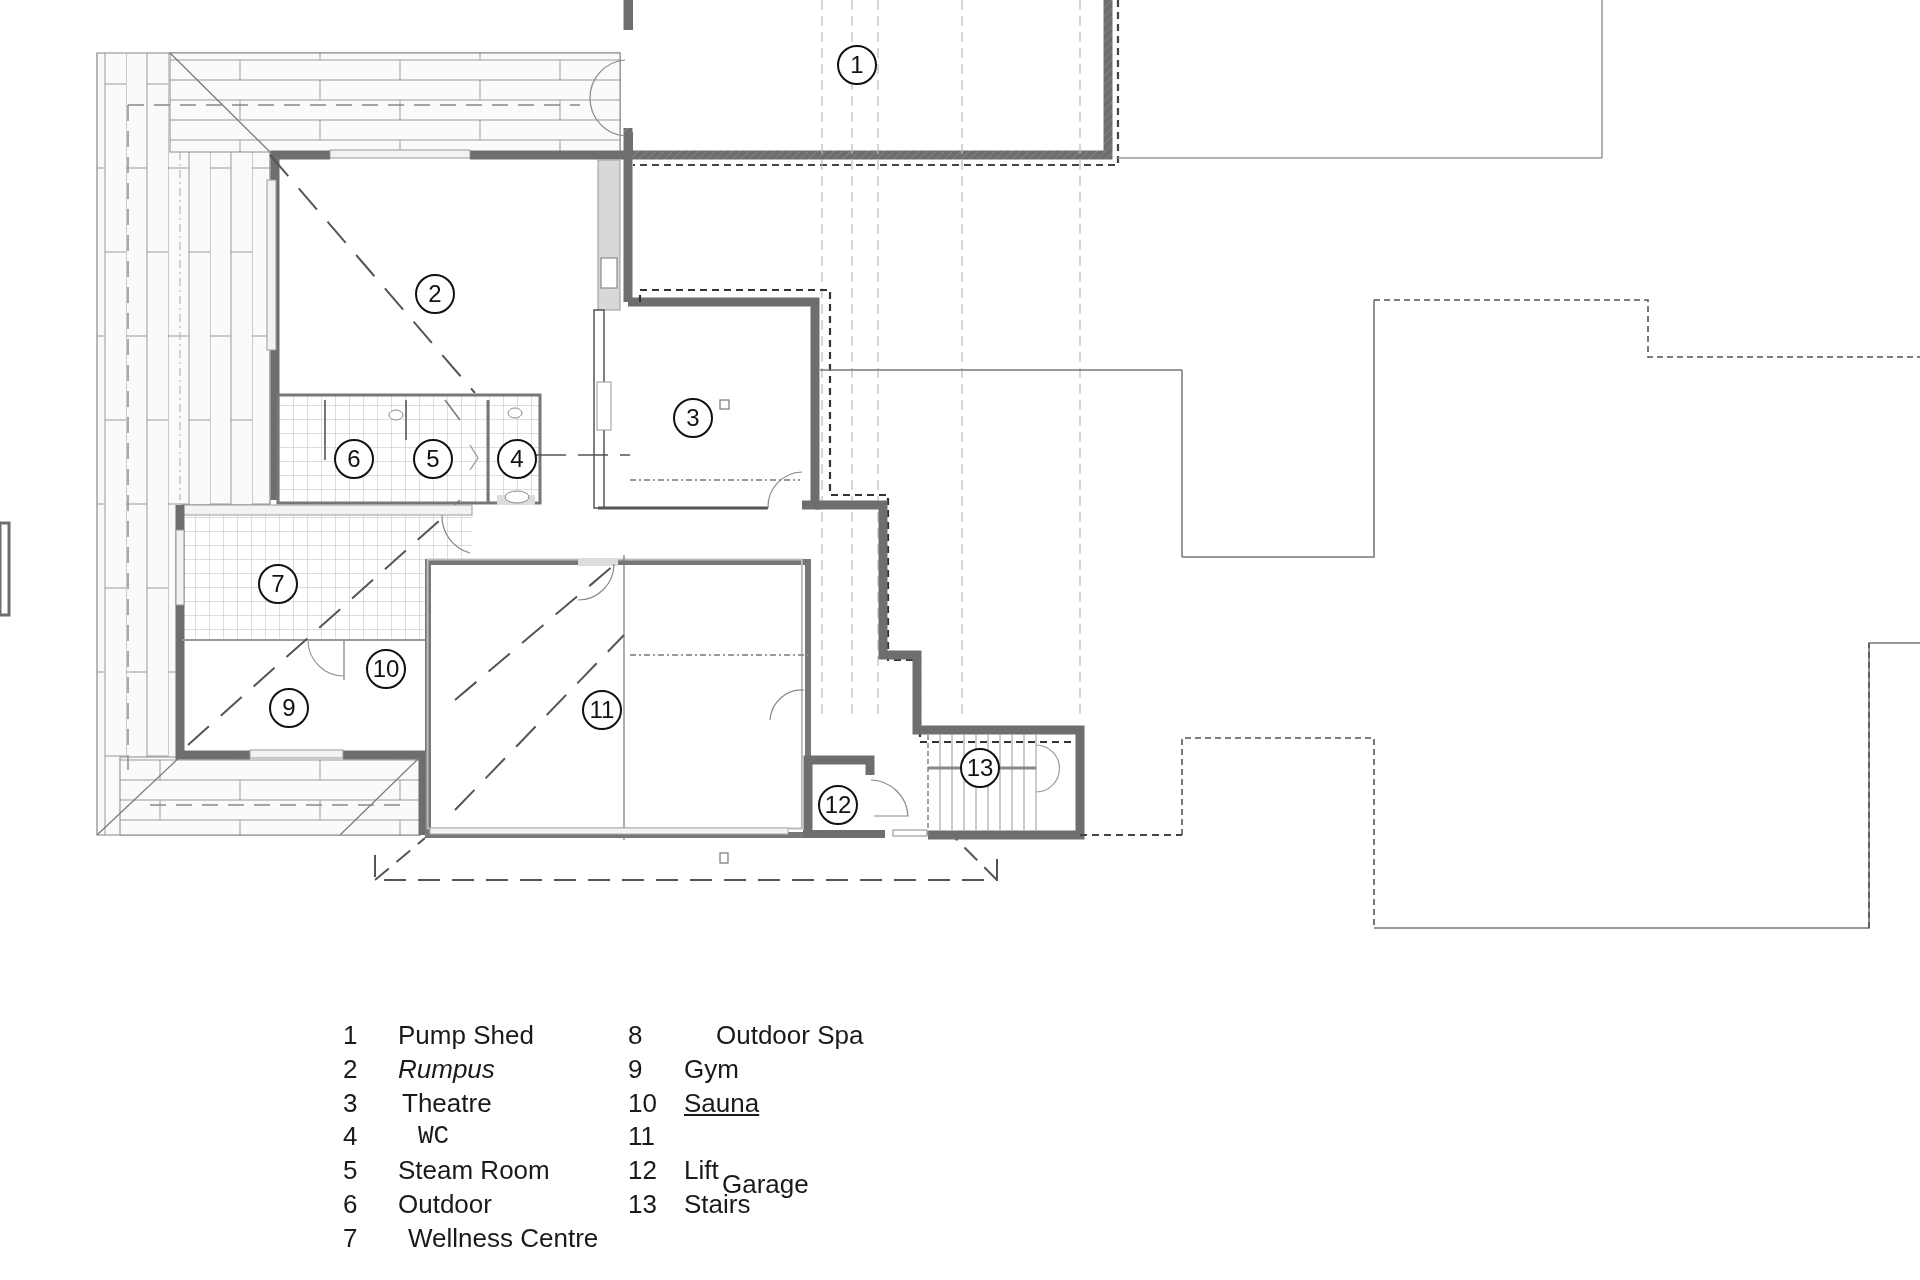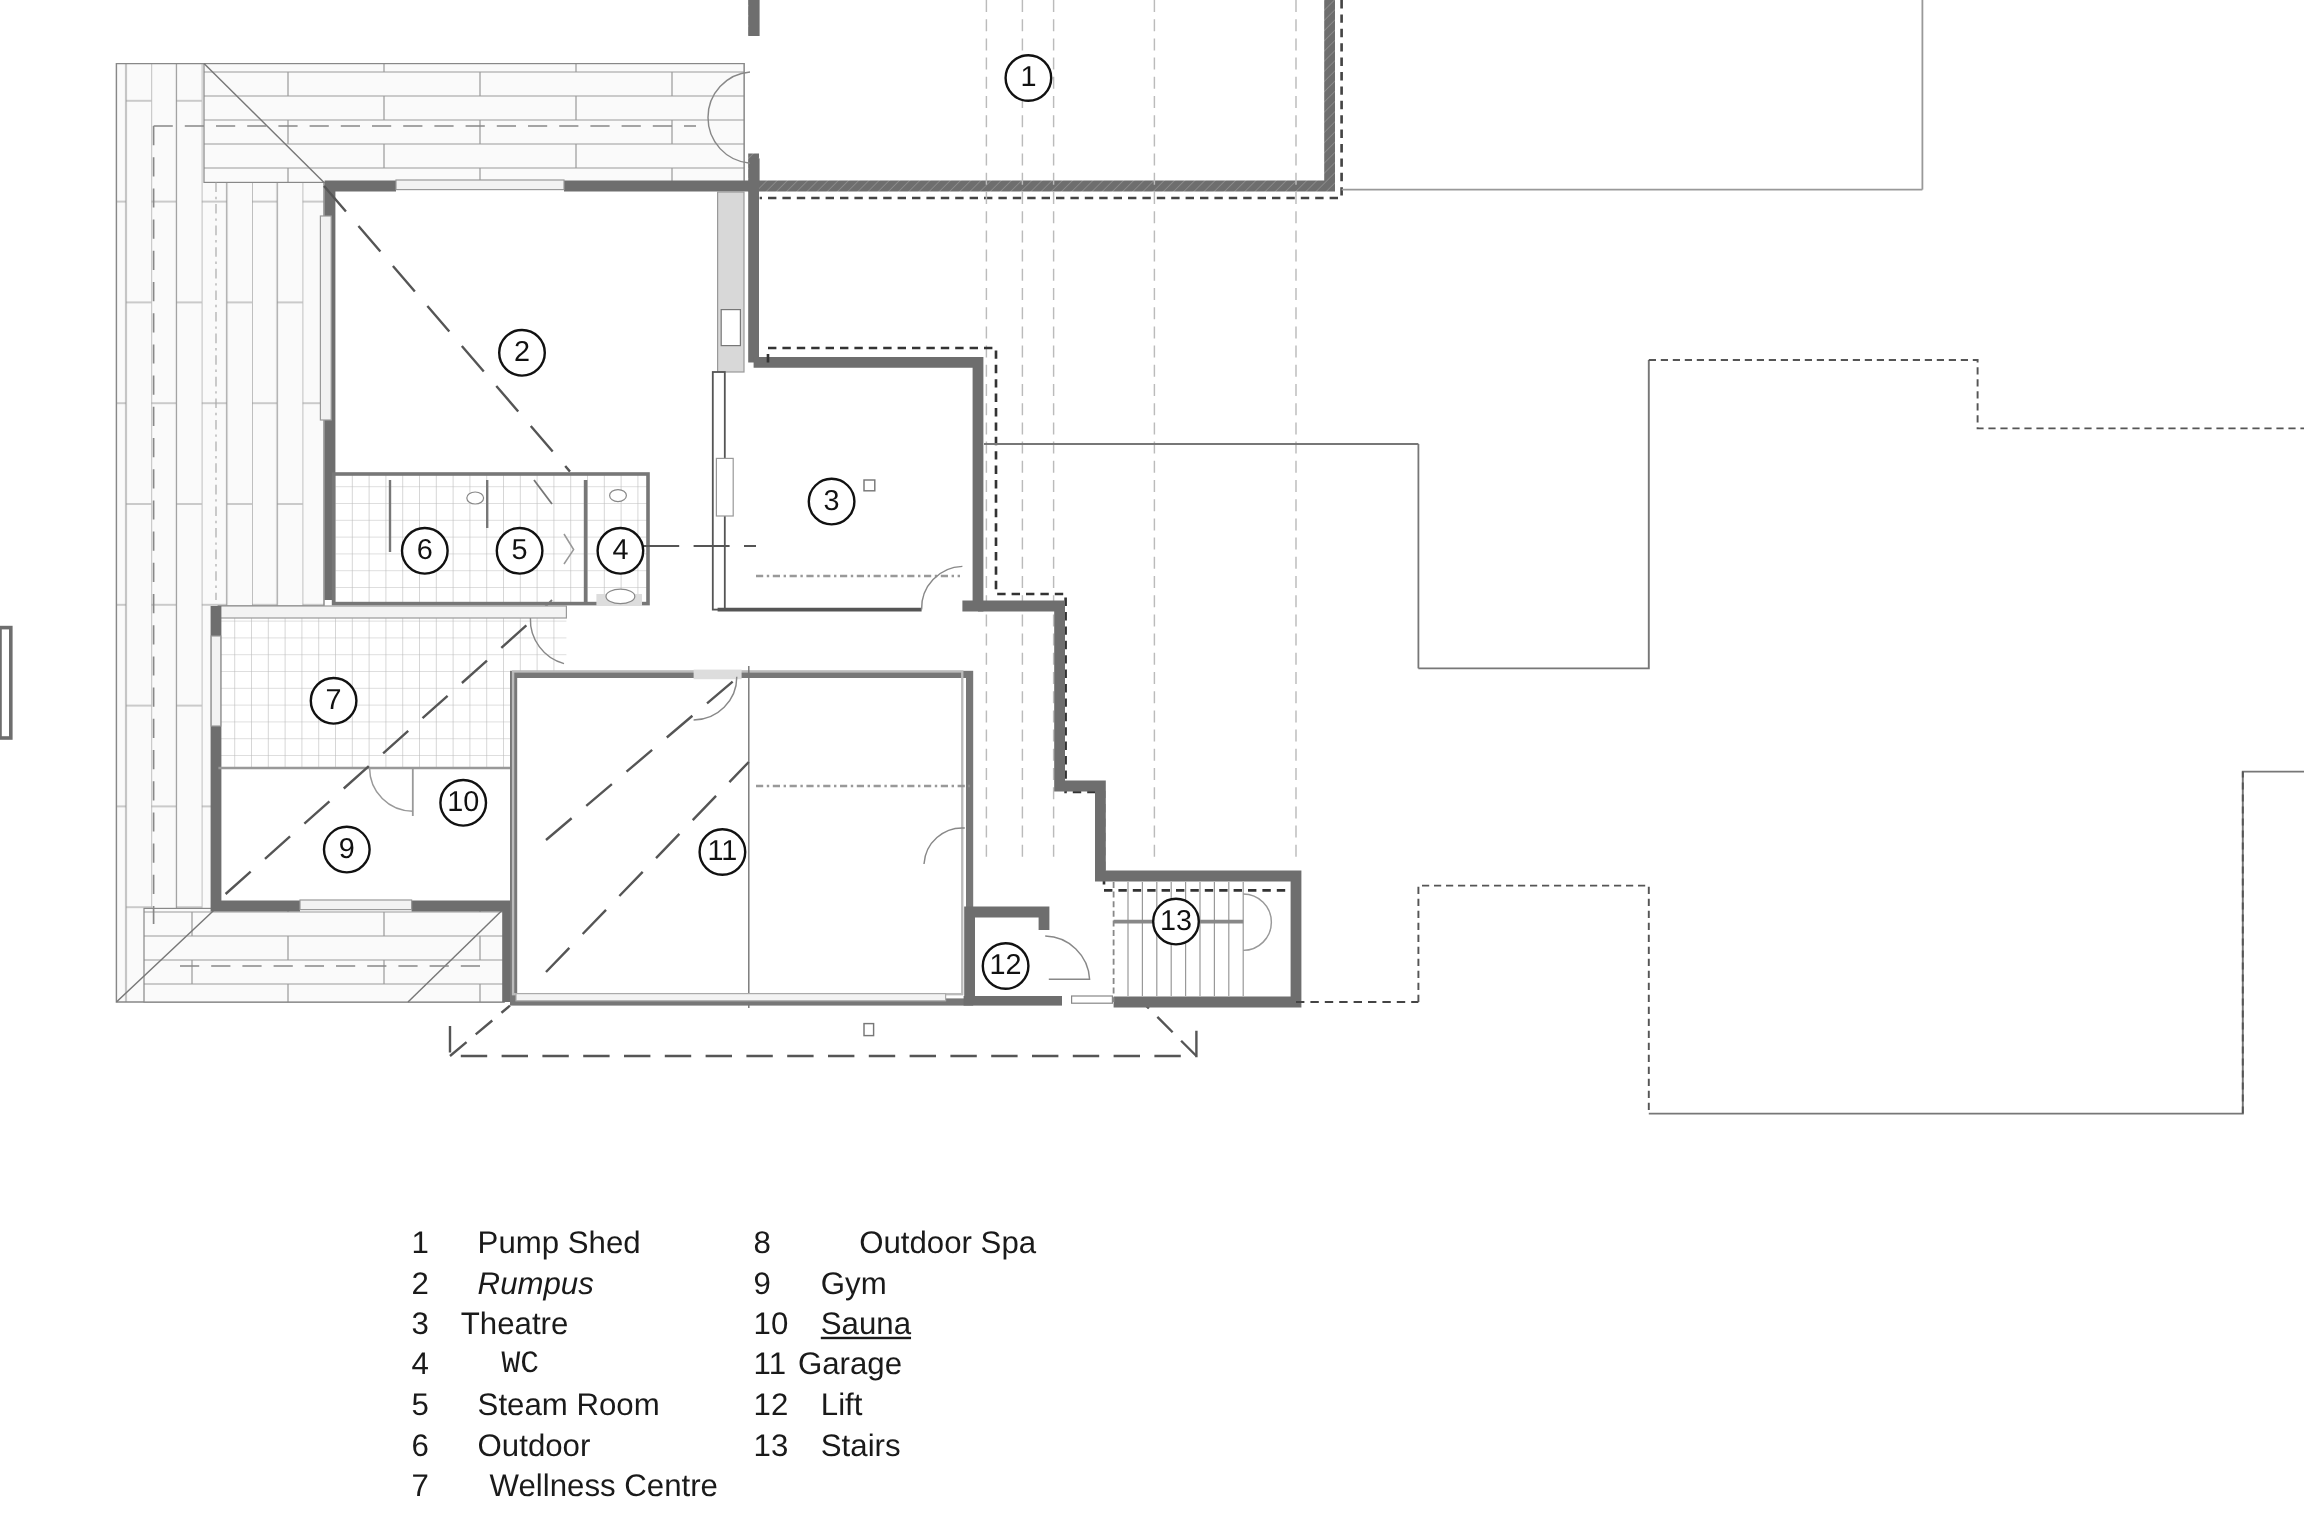--- a/index.html
+++ b/index.html
@@ -182,21 +182,21 @@
   <div class="legend-row" style="top:1020px;">
     <span class="legend-num" style="left:343px;">1</span>
     <span class="legend-name" style="left:398px;">Pump Shed</span>
   </div>
   <div class="legend-row" style="top:1054px;">
     <span class="legend-num" style="left:343px;">2</span>
     <span class="legend-name" style="left:398px;font-style:italic;">Rumpus</span>
   </div>
   <div class="legend-row" style="top:1088px;">
     <span class="legend-num" style="left:343px;">3</span>
-    <span class="legend-name" style="left:384px;">Theatre</span>
+    <span class="legend-name" style="left:402px;">Theatre</span>
   </div>
   <div class="legend-row" style="top:1121px;">
     <span class="legend-num" style="left:343px;">4</span>
     <span class="legend-name" style="left:418px;font-family:Liberation Mono, monospace;">WC</span>
   </div>
   <div class="legend-row" style="top:1155px;">
     <span class="legend-num" style="left:343px;">5</span>
     <span class="legend-name" style="left:398px;">Steam Room</span>
   </div>
   <div class="legend-row" style="top:1189px;">
@@ -215,21 +215,21 @@
   <div class="legend-row" style="top:1054px;">
     <span class="legend-num" style="left:628px;">9</span>
     <span class="legend-name" style="left:684px;">Gym</span>
   </div>
   <div class="legend-row" style="top:1088px;">
     <span class="legend-num" style="left:628px;">10</span>
     <span class="legend-name" style="left:684px;text-decoration:underline;">Sauna</span>
   </div>
   <div class="legend-row" style="top:1121px;">
     <span class="legend-num" style="left:628px;">11</span>
-    <span class="legend-name" style="left:665px;">Garage</span>
+    <span class="legend-name" style="left:722px;margin-top:48px;">Garage</span>
   </div>
   <div class="legend-row" style="top:1155px;">
     <span class="legend-num" style="left:628px;">12</span>
     <span class="legend-name" style="left:684px;">Lift</span>
   </div>
   <div class="legend-row" style="top:1189px;">
     <span class="legend-num" style="left:628px;">13</span>
     <span class="legend-name" style="left:684px;">Stairs</span>
   </div>
 </div>

